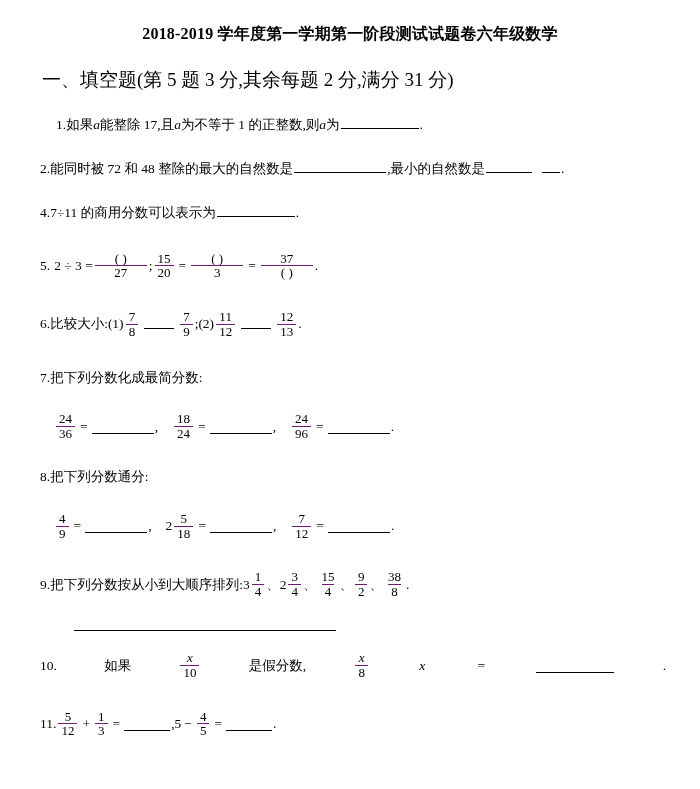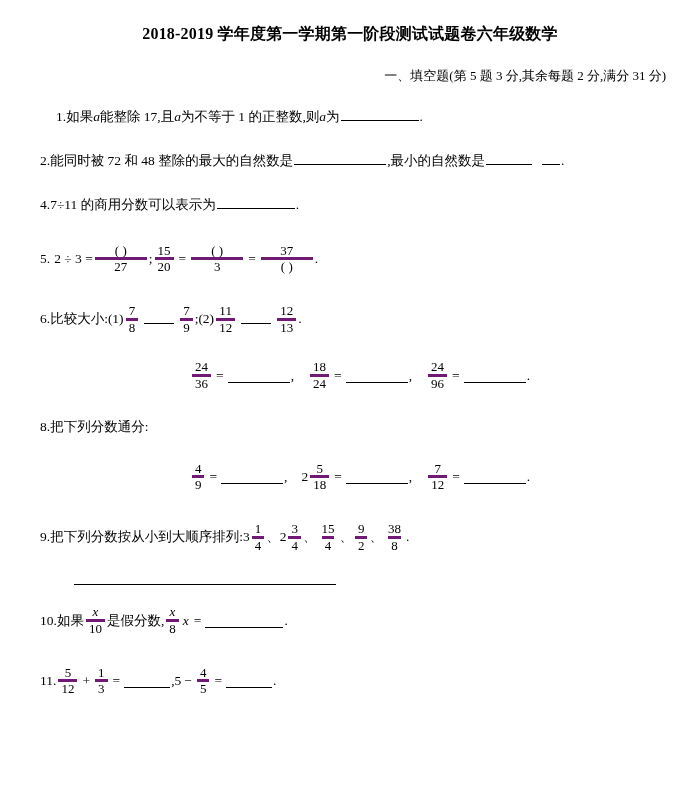--- a/index.html
+++ b/index.html
@@ -26,46 +26,44 @@
     text-align: center;
     font-weight: bold;
     font-size: 16px;
     letter-spacing: 0.2px;
     margin: 24px 0 0 0;
     padding: 0;
     white-space: nowrap;
   }
   .section-head {
     margin: 22px 0 0 8px;
-    font-size: 13px;
-    text-align: right;
+    font-size: 19px;
   }
   .q {
     margin: 0 0 0 6px;
     font-size: 13.5px;
     line-height: 1.35;
     display: block;
   }
   .q-row {
     display: flex;
     align-items: center;
     flex-wrap: nowrap;
     white-space: nowrap;
   }
   .indent {
     margin-left: 20px;
-    justify-content: center;
   }
   
   .s1 { margin-top: 22px; margin-left: 22px; }
   .s2 { margin-top: 25px; }
   .s4 { margin-top: 26px; }
   .s5 { margin-top: 27px; }
   .s6 { margin-top: 30px; }
-  .s7 { margin-top: 21px; }
+  .s7 { margin-top: 21px; justify-content: space-between; }
 
   .it { font-style: italic; }
 
   
   .frac {
     display: inline-flex;
     flex-direction: column;
     align-items: center;
     justify-content: center;
     vertical-align: middle;
@@ -77,21 +75,21 @@
   }
   .frac .num {
     display: block;
     padding: 0 3px;
     text-align: center;
   }
   .frac .den {
     display: block;
     padding: 0 3px;
     text-align: center;
-    border-top: 3px solid #701a75;
+    border-top: 1px solid #701a75;
   }
   .frac.wide .num, .frac.wide .den { min-width: 46px; }
 
   .mixed {
     display: inline-flex;
     align-items: center;
     vertical-align: middle;
   }
 
   
@@ -193,20 +191,23 @@
       <span class="den">12</span>
     </span>
     <span class="cmp-blank"></span>
     <span class="frac">
       <span class="num">12</span>
       <span class="den">13</span>
     </span>
     <span>.</span>
   </div>
 
+  <div class="q s6">
+    <span>7.</span><span>把下列分数化成最简分数:</span>
+  </div>
   <div class="q s4 q-row indent">
     <span class="frac">
       <span class="num">24</span>
       <span class="den">36</span>
     </span>
     <span class="op">=</span>
     <span class="blank b-md"></span>
     <span>,</span>
     <span style="display:inline-block;width:14px"></span>
     <span class="frac">

